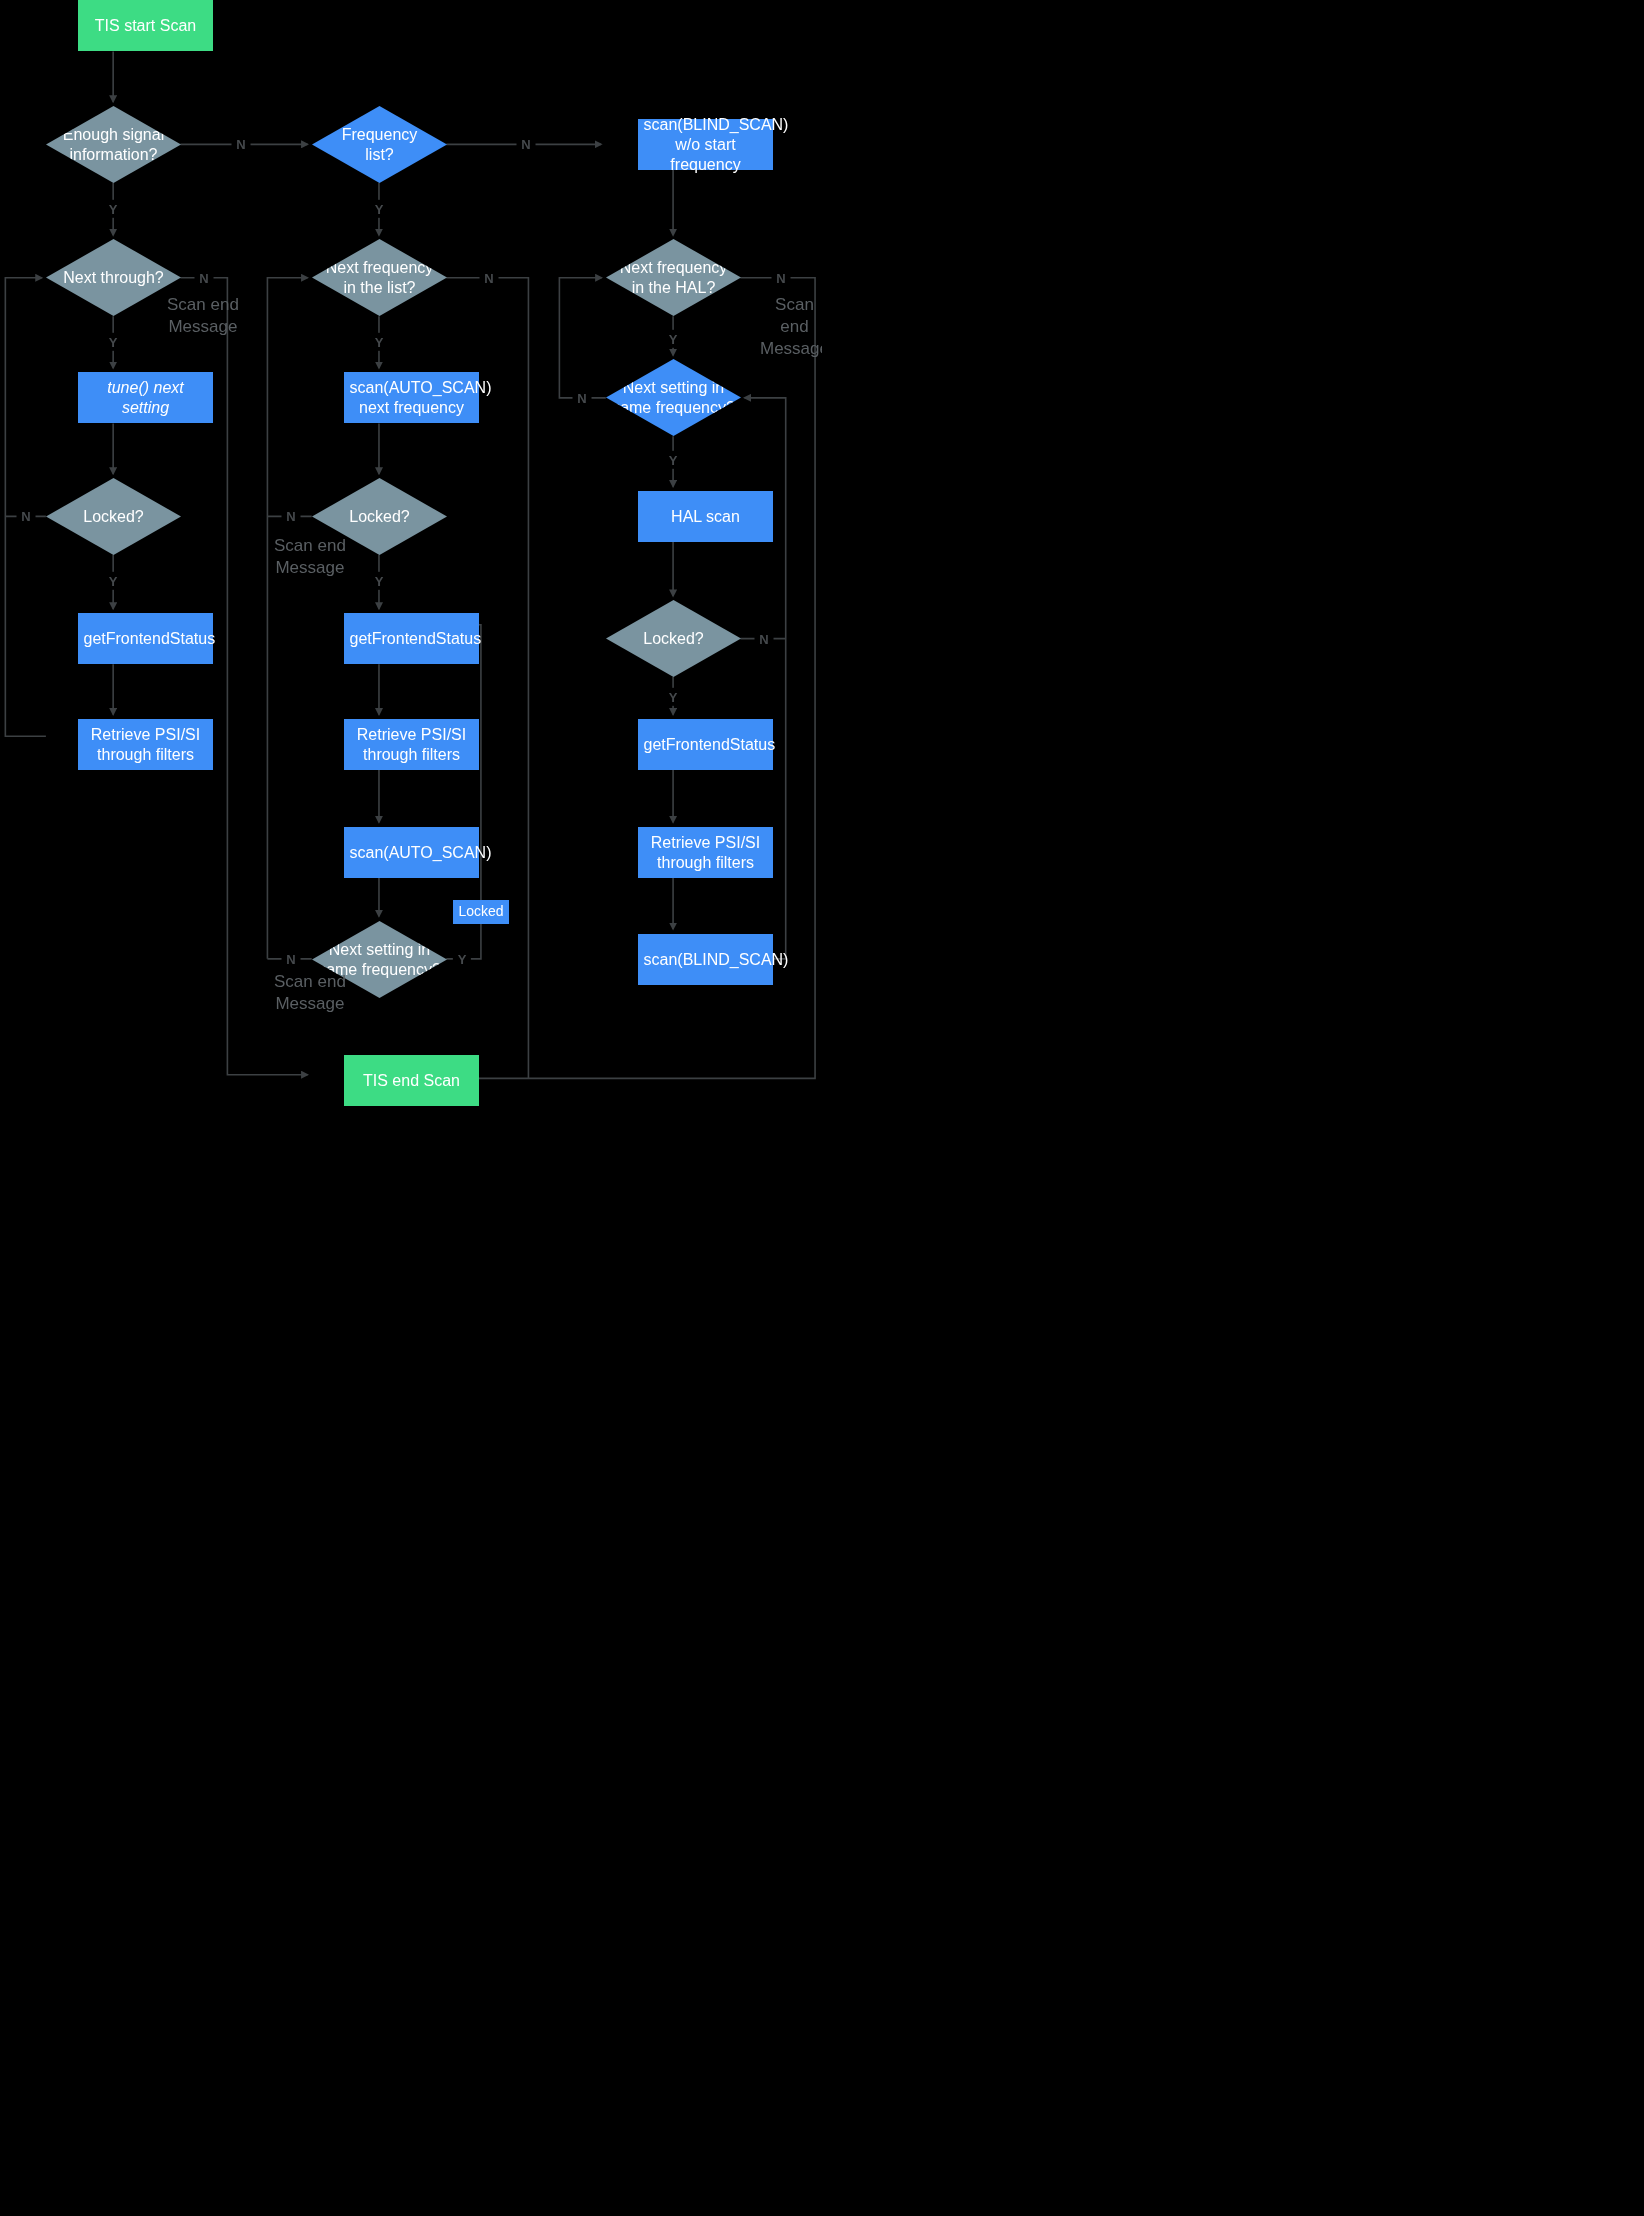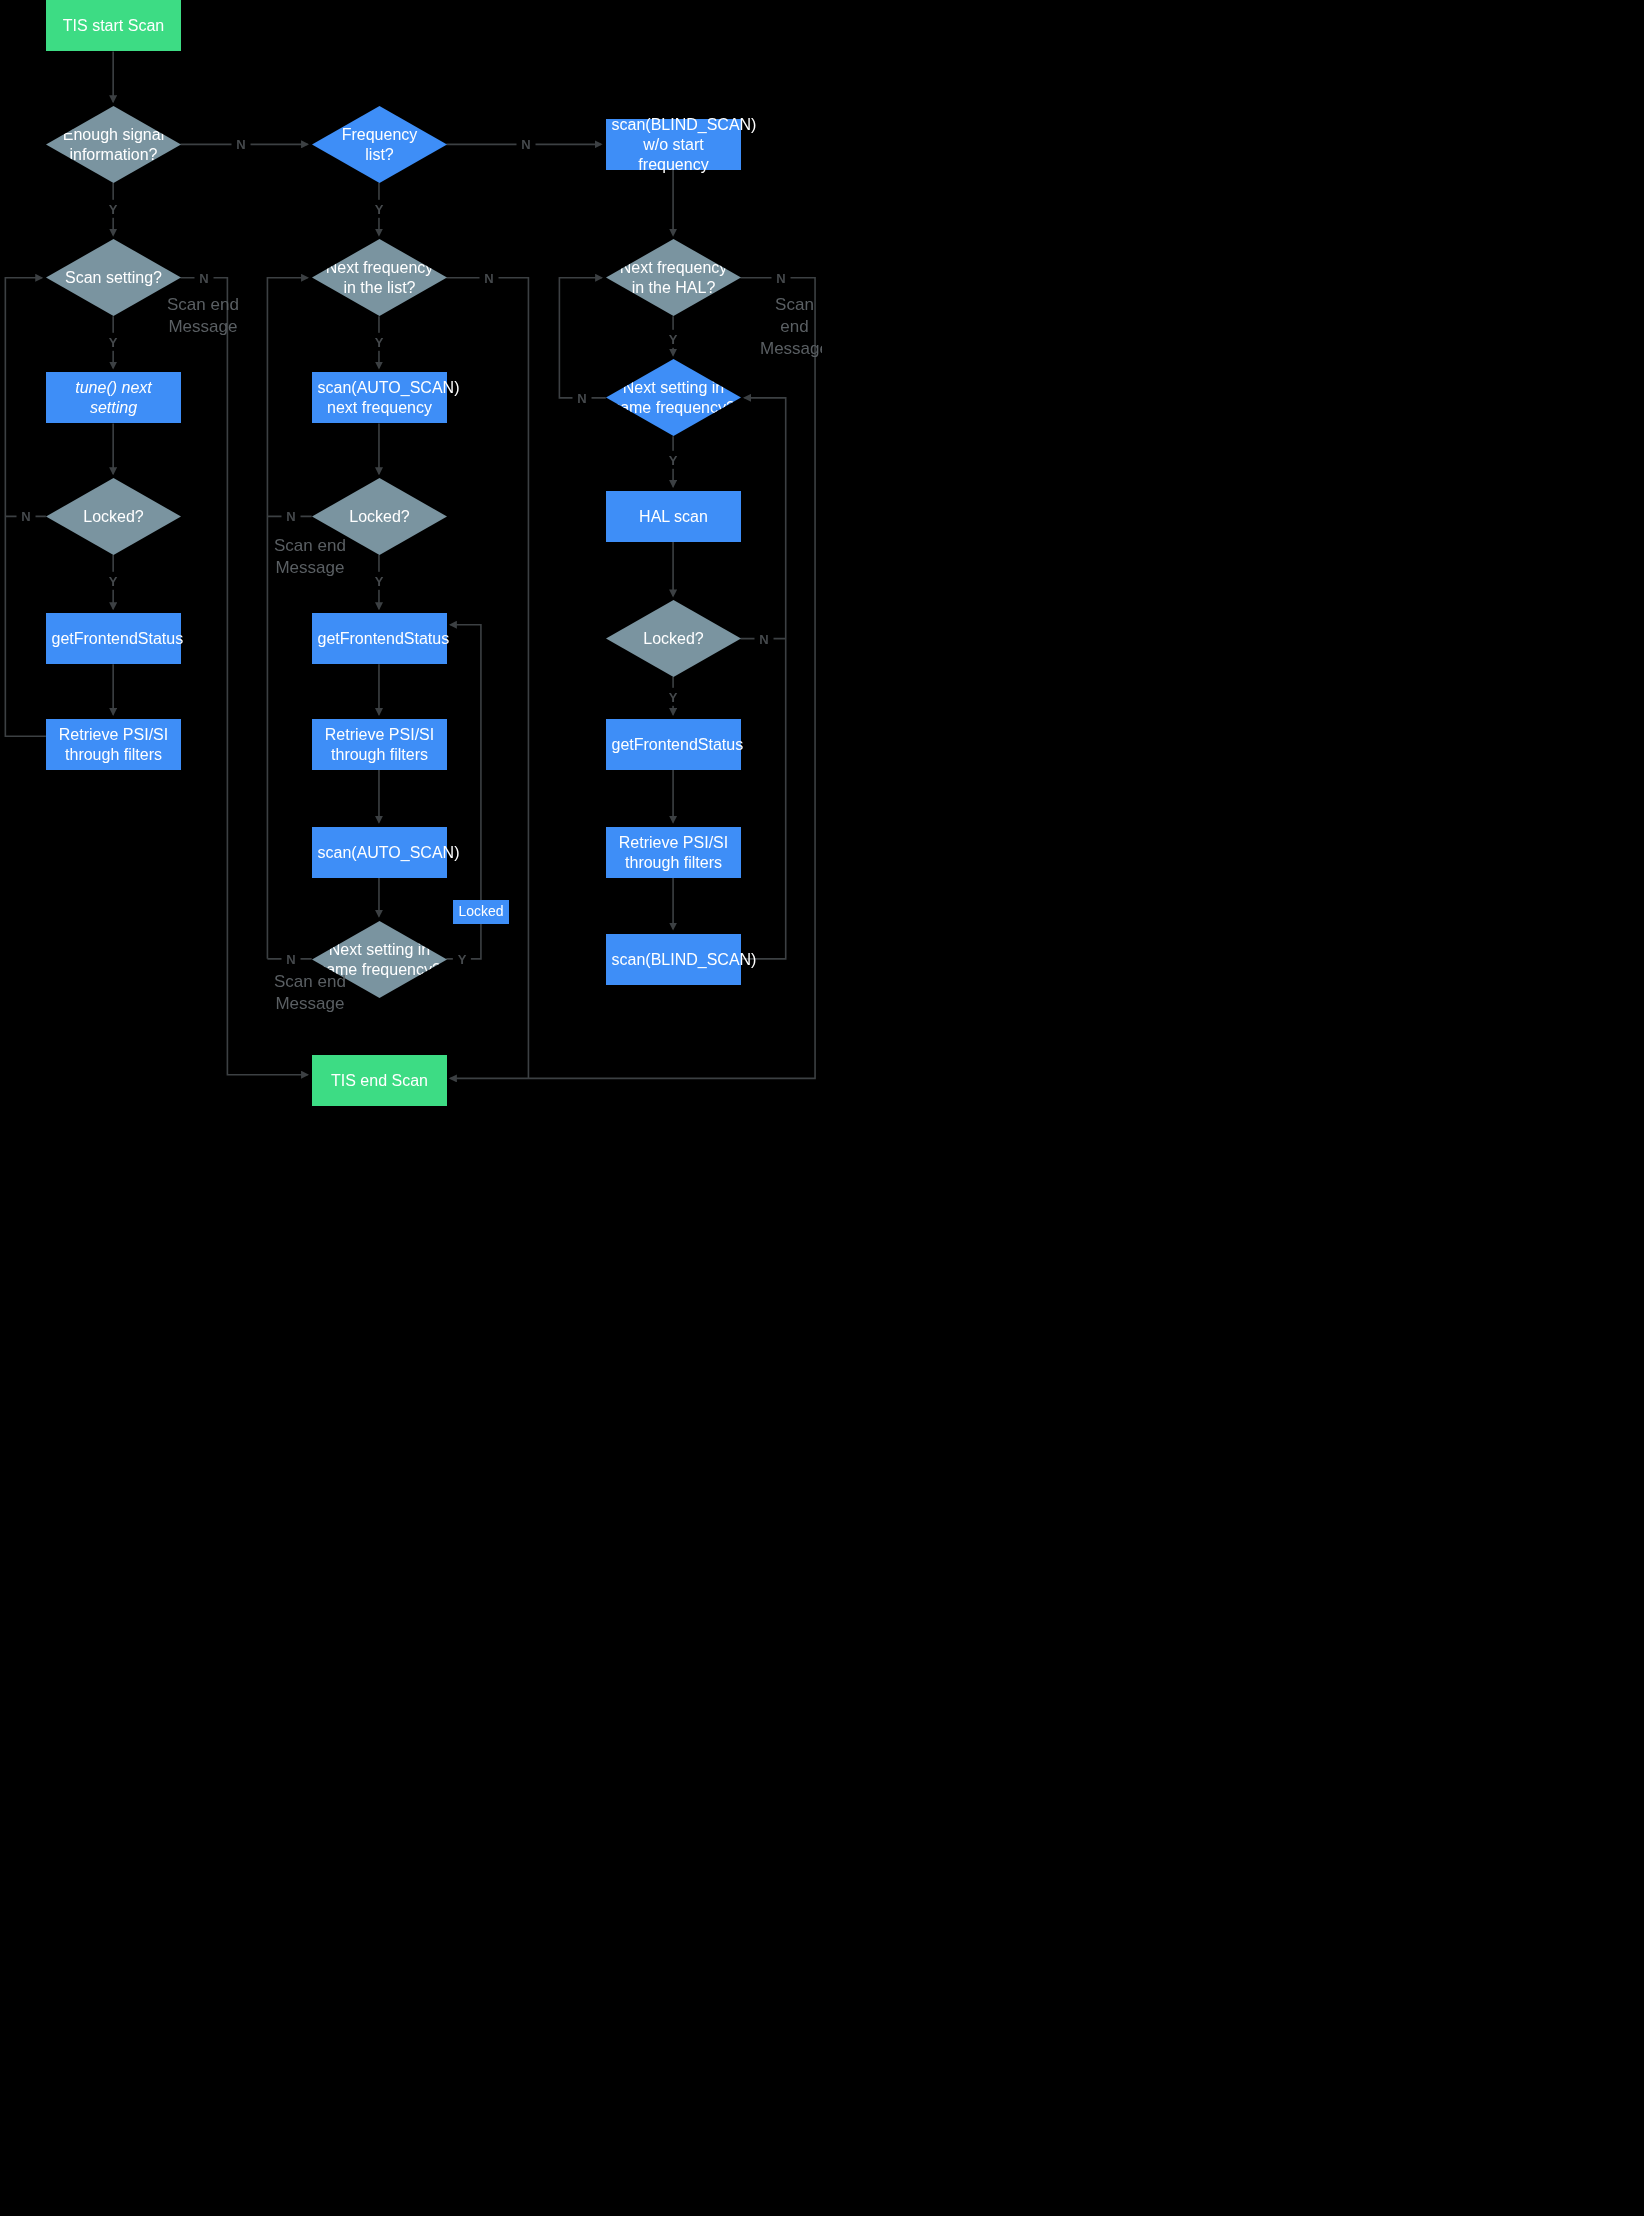--- a/index.html
+++ b/index.html
@@ -9,21 +9,21 @@
   }
   html,body{margin:0;padding:0;background:var(--bg);}
   body{font-family:"Liberation Sans", sans-serif;}
   #canvas{position:relative;width:822px;height:1108px;background:var(--bg);overflow:hidden;}
   svg.wires{position:absolute;left:0;top:0;z-index:0;}
   .edge{stroke:var(--line);stroke-width:3;fill:none;}
   .arrowhead{fill:var(--line);}
   .node{position:absolute;z-index:1;display:flex;align-items:center;justify-content:center;
         color:var(--text);text-align:center;font-size:16px;line-height:1.25;}
   .node span{white-space:pre-line;display:block;max-width:124px;}
-  .box{width:135px;height:51px;background:var(--blue);}
+  .box{width:135px;height:51px;background:var(--blue);margin-left:32px;}
   .startend{background:var(--green);}
   .diamond{width:135px;height:77px;background:var(--slate);
            clip-path:polygon(50% 0,100% 50%,50% 100%,0 50%);text-align:center;}
   .diamond.bluefill{background:var(--blue);}
   .tag{width:56px;height:24px;background:var(--blue);font-size:14px;}
   .lbl{position:absolute;z-index:2;transform:translate(-50%,-50%);
        color:var(--label);background:var(--bg);font-weight:700;font-size:13px;
        padding:2.7px 4.8px;line-height:1;}
   .note{position:absolute;z-index:2;color:var(--note);font-size:17px;line-height:1.3;
         white-space:pre-line;text-align:center;}
@@ -85,21 +85,21 @@
   <div class="node diamond bluefill" style="left:312px;top:106px;">
     <span>Frequency
 list?</span>
   </div>
   <div class="node box" style="left:606px;top:119px;">
     <span>scan(BLIND_SCAN)
 w/o start frequency</span>
   </div>
 
   <div class="node diamond" style="left:46px;top:239px;">
-    <span>Scan setting?</span>
+    <span>Next through?</span>
   </div>
   <div class="node diamond" style="left:312px;top:239px;">
     <span>Next frequency
 in the list?</span>
   </div>
   <div class="node diamond" style="left:606px;top:239px;">
     <span>Next frequency
 in the HAL?</span>
   </div>
 

